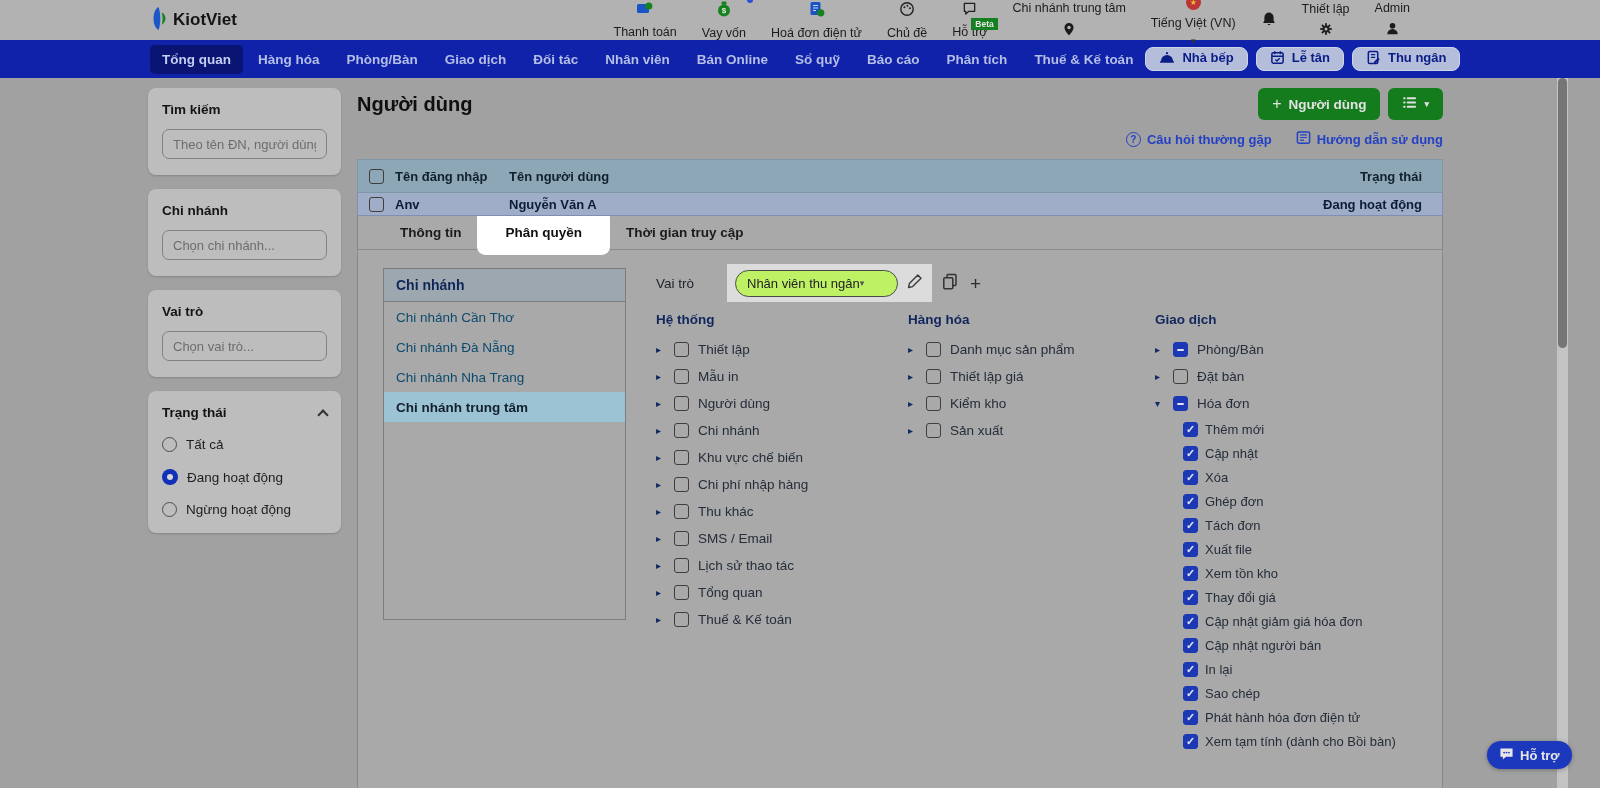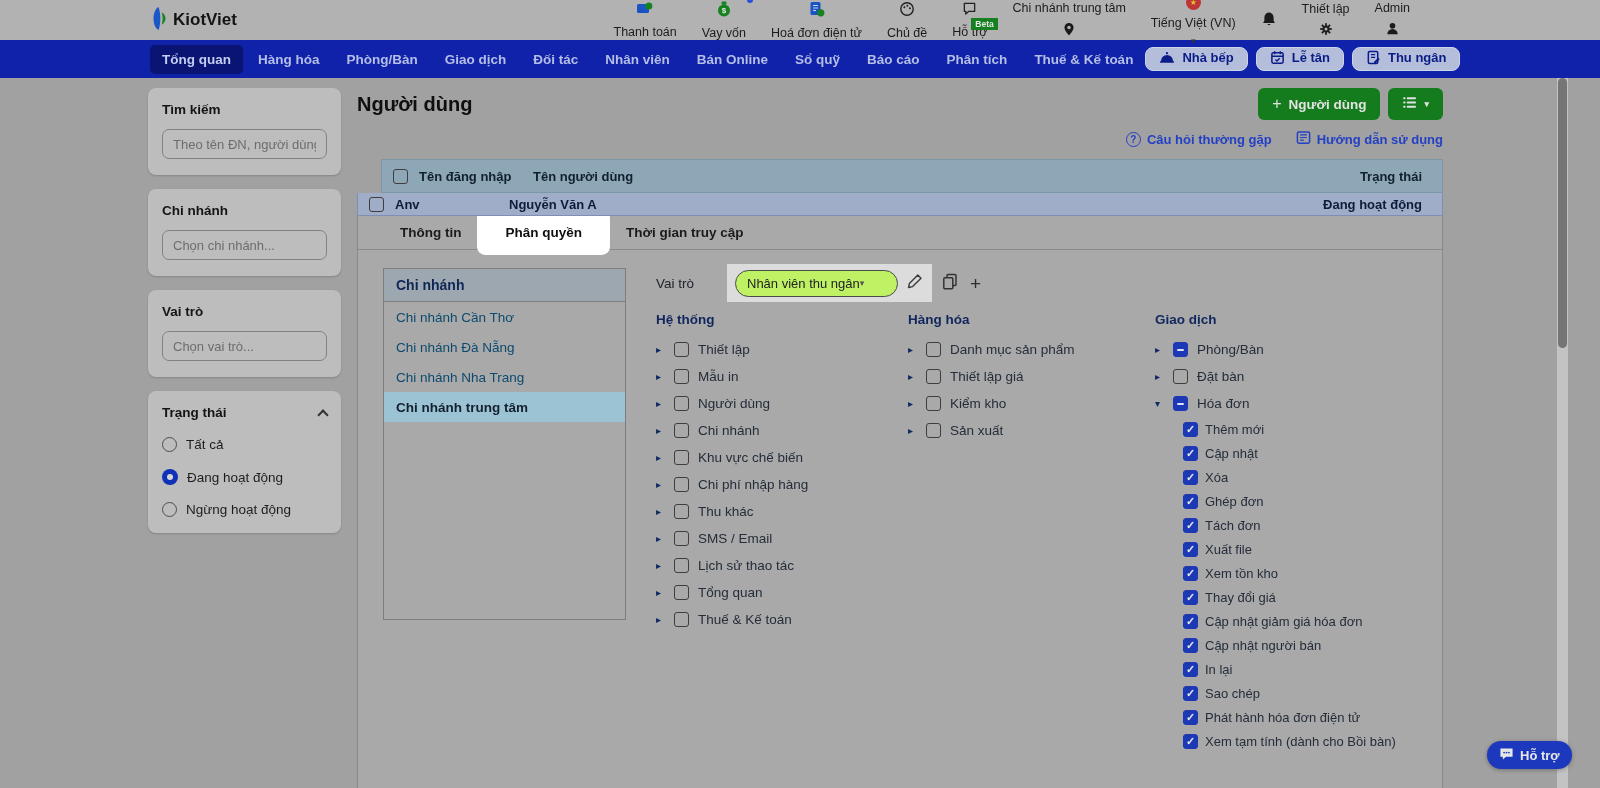--- a/index.html
+++ b/index.html
@@ -45,21 +45,21 @@
   .page-title { font-size:20px; font-weight:700; color:#0f0f0f; }
   .head-actions { display:flex; gap:8px; }
   .btn-green { display:flex; align-items:center; gap:7px; background:#157c1e; color:#e2e2e2; font-size:13.5px; font-weight:700; border:none; border-radius:6px; padding:7px 14px; cursor:pointer; }
   .btn-green .plus-g { font-size:16px; font-weight:400; }
   .links-row { display:flex; justify-content:flex-end; align-items:center; gap:24px; margin-top:10px; height:18px; }
   .blue-link { display:flex; align-items:center; gap:6px; font-size:13px; font-weight:600; color:#2440c4; cursor:pointer; }
   .q-circle { width:15px; height:15px; border:1.5px solid #2440c4; border-radius:50%; font-size:10px; font-weight:700; display:flex; align-items:center; justify-content:center; color:#2440c4; }
 
   
   .utable { margin-top:11px; }
-  .t-head { display:flex; align-items:center; height:34px; background:#8ea7b6; border:1px solid #7e97a6; font-size:13px; font-weight:700; color:#10202e;margin-left:24px; }
+  .t-head { display:flex; align-items:center; height:34px; background:#8ea7b6; border:1px solid #7e97a6; font-size:13px; font-weight:700; color:#10202e; }
   .t-row { display:flex; align-items:center; height:23px; background:#9fadc8; border:1px solid #7f8fb4; border-top:none; font-size:13px; font-weight:700; color:#0d1c38; cursor:pointer; }
   .cb-cell { width:37px; display:flex; justify-content:center; }
   .col-username { width:114px; }
   .col-name { flex:1; }
   .col-status { width:170px; text-align:right; padding-right:20px; }
 
   
   .cb { width:15px; height:15px; border:1.5px solid #3e3e3e; border-radius:3px; display:inline-flex; align-items:center; justify-content:center; flex:none; cursor:pointer; }
   .cb.checked, .cb.indet { background:#1c38b4; border-color:#1c38b4; }
   .cb.checked::after { content:"✓"; color:#dfe3f2; font-size:11px; font-weight:700; }

